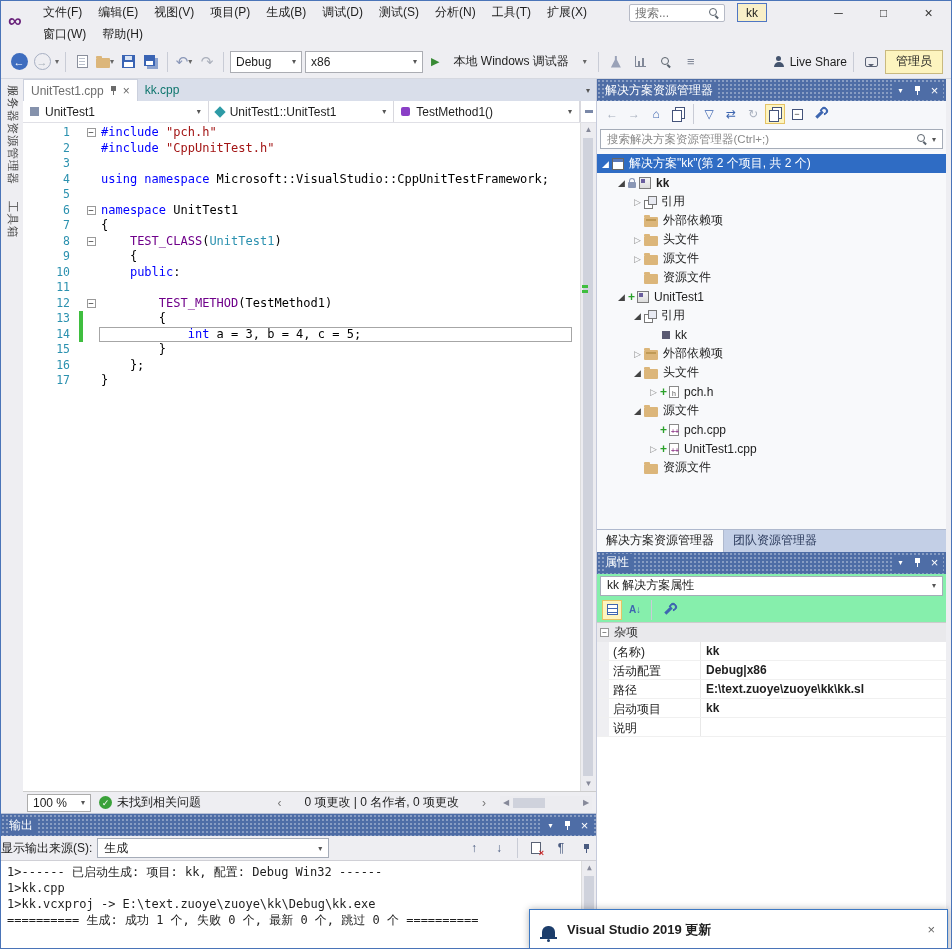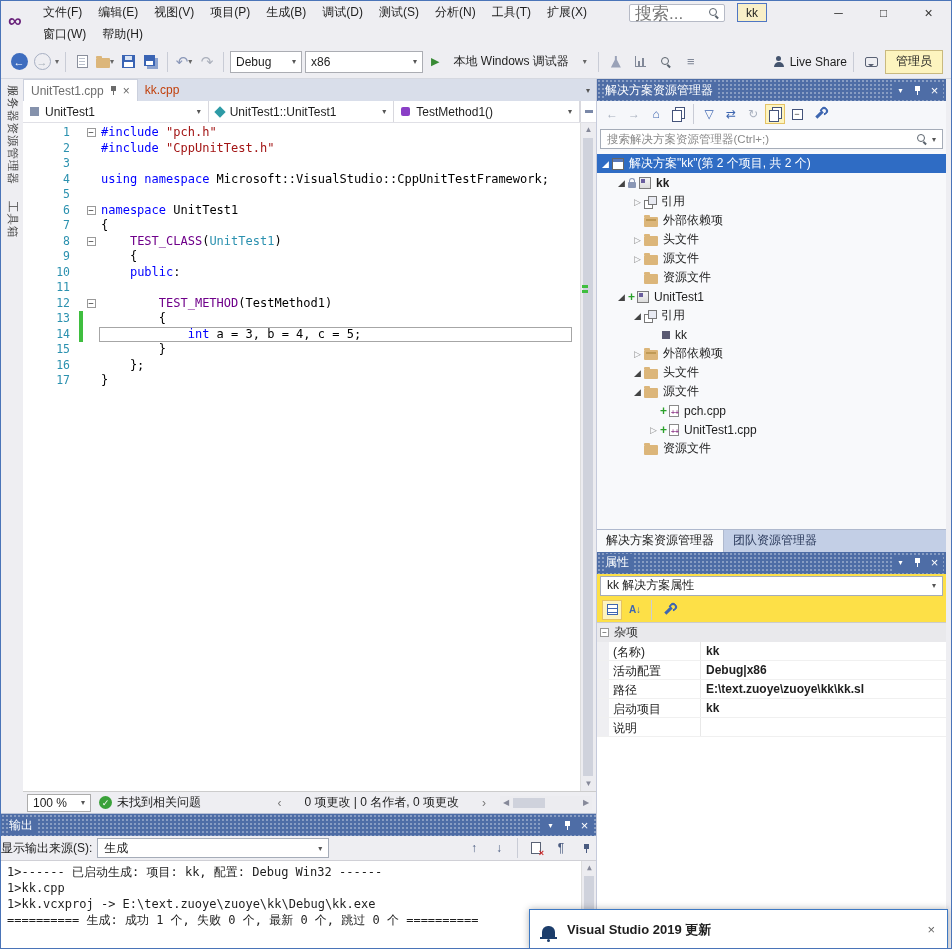--- a/index.html
+++ b/index.html
@@ -4,21 +4,21 @@
 <style>
 *{margin:0;padding:0;box-sizing:border-box}
 body{background:#888}
 .win{position:relative;width:952px;height:949px;background:#EEEEF2;font-family:"Liberation Sans","DejaVu Sans",sans-serif;font-size:12px;color:#1E1E1E;overflow:hidden;border:1px solid #4A74B8}
 
 .titlebar{position:absolute;left:0;top:0;right:0;height:44px;background:#EEEEF2}
 .vs-logo{position:absolute;left:7px;top:9px;font-size:19px;font-weight:700;color:#68217A}
 .menu-row{position:absolute;left:34px;height:22px;display:flex;align-items:center}
 .menu-row.r1{top:0}.menu-row.r2{top:22px}
 .menu-item{padding:0 8px;height:22px;line-height:22px;white-space:nowrap}
-.tb-search{position:absolute;left:628px;top:3px;width:96px;height:18px;background:#fff;border:1px solid #B6BAC6;border-radius:2px;display:flex;align-items:center;padding:0 5px;color:#777;font-size:17px;gap:4px}
+.tb-search{position:absolute;left:628px;top:3px;width:96px;height:18px;background:#fff;border:1px solid #B6BAC6;border-radius:2px;display:flex;align-items:center;padding:0 5px;color:#777;font-size:12px;gap:4px}
 .tb-search .sp{flex:1}
 .mag{width:10px;height:10px;position:relative;display:inline-block}
 .mag::before{content:"";position:absolute;left:0;top:0;width:6px;height:6px;border:1.5px solid #5B646E;border-radius:50%}
 .mag::after{content:"";position:absolute;left:7px;top:7px;width:4px;height:1.5px;background:#5B646E;transform:rotate(45deg);transform-origin:0 0}
 .account-badge{position:absolute;left:736px;top:2px;height:19px;padding:0 8px;background:#F8EFC8;border:1px solid #4F76C4;display:flex;align-items:center}
 .win-controls{position:absolute;right:0;top:0;display:flex}
 .win-btn{width:45px;height:23px;display:flex;align-items:center;justify-content:center;color:#333}
 .wb-min::before{content:"─"}.wb-max::before{content:"□"}.wb-close::before{content:"×";font-size:14px}
 
 .toolbar{position:absolute;left:0;top:44px;right:0;height:34px;display:flex;align-items:center;gap:3px;padding:0 8px;border-bottom:1px solid #D5D8E0}
@@ -58,21 +58,21 @@
 .feedback-icon::after{content:"";position:absolute;left:2px;bottom:-4px;border:3px solid transparent;border-top-color:#5A6275}
 .live-share{display:flex;align-items:center;gap:5px;flex:none}
 .admin-btn{height:24px;padding:0 10px;background:#FDF4BF;border:1px solid #C9B97F;display:flex;align-items:center;flex:none}
 .flexsp{flex:1}
 
 .leftstrip{position:absolute;left:0;top:78px;width:22px;height:734px;display:flex;flex-direction:column;align-items:center;gap:16px;padding-top:6px}
 .vtab{writing-mode:vertical-rl;text-orientation:sideways;font-size:11.5px;color:#444;letter-spacing:1px}
 
 .editor{position:absolute;left:22px;top:78px;width:573px;height:734px;display:flex;flex-direction:column;background:#fff}
 .tabstrip{height:22px;background:#D9DEEA;display:flex;align-items:stretch}
-.dtab{display:flex;align-items:center;gap:5px;padding:0 7px;font-size:12px;color:#c2410c}
+.dtab{display:flex;align-items:center;gap:5px;padding:0 7px;font-size:12px;color:#0f766e}
 .dtab.active{background:#fff;color:#6E6E6E;border:1px solid #CBD0DD;border-bottom:none}
 .tab-close{color:#6B6B6B;font-size:12px}.tab-close::before{content:"×"}
 .pin-icon{position:relative;width:9px;height:11px;display:inline-block;color:#6B6B6B}
 .pin-icon::before{content:"";position:absolute;left:2px;top:1px;width:5px;height:5px;background:currentColor}
 .pin-icon::after{content:"";position:absolute;left:4px;top:6px;width:1px;height:4px;background:currentColor}
 .strip-chev{margin-left:auto;display:flex;align-items:center;padding:0 6px;color:#5A6886}
 .navbar{height:22px;background:#fff;border-bottom:1px solid #E0E0E6;display:flex}
 .navcombos{flex:1;display:flex}
 .navcombo{flex:1;display:flex;align-items:center;gap:6px;padding:0 7px;border-right:1px solid #D8D8DE;overflow:hidden;white-space:nowrap}
 .navcombo .dd{margin-left:auto}
@@ -105,21 +105,21 @@
 .hcheck{width:13px;height:13px;border-radius:50%;background:#3AA13A;display:flex;align-items:center;justify-content:center}
 .hcheck::before{content:"✓";color:#fff;font-size:9px;font-weight:700}
 .changes{margin-left:auto;display:flex;align-items:center;gap:23px}
 .ang{color:#777;font-size:12px}
 .ang-l::before{content:"‹"}.ang-r::before{content:"›"}
 .hscroll{width:92px;height:14px;position:relative;background:#ECECF0;margin-left:6px;flex:none}
 .harr{position:absolute;top:0;width:12px;height:14px;font-size:8px;color:#868999;text-align:center;line-height:14px}
 .harr.l{left:0}.harr.r{right:0}
 .hthumb{position:absolute;left:13px;top:2px;width:32px;height:10px;background:#CFD2DC}
 
-.secol{position:absolute;left:595px;top:78px;width:350px;bottom:0;background:#fde047;border-left:1px solid #C5CADB;display:flex;flex-direction:column}
+.secol{position:absolute;left:595px;top:78px;width:350px;bottom:0;background:#86efac;border-left:1px solid #C5CADB;display:flex;flex-direction:column}
 .panel-h{height:22px;flex:none;background-color:#4E6DA6;background-image:radial-gradient(rgba(255,255,255,.33) 1px,transparent 1.3px);background-size:4px 4px;color:#fff;display:flex;align-items:center;padding:0 3px 0 8px}
 .panel-h .ttl{background:#4E6DA6;padding:0 4px 0 0}
 .panel-h .sp{flex:1}
 .ph-ico{width:17px;height:16px;display:flex;align-items:center;justify-content:center;color:#fff;background:#4E6DA6}
 .ph-ico.x::before{content:"×";font-size:13px}
 .ph-ico .pin-icon{color:#fff;transform:rotate(0)}
 .setoolbar{height:26px;flex:none;display:flex;align-items:center;gap:2px;padding:0 5px;background:#F6F7FA}
 .seico{width:20px;height:20px;display:flex;align-items:center;justify-content:center;color:#3E66B0;font-size:12px;flex:none}
 .seico.dis{color:#A8B0BE}
 .seico.pressed{background:#FDF4BF;border:1px solid #E5C365}
@@ -590,20 +590,26 @@
         <div class="trow" style="padding-left: 34px;">
           <span class="exp closed"></span>
           <span class="tico tico-extdeps"></span>
           <span class="tlabel">外部依赖项</span>
         </div>
         <div class="trow" style="padding-left: 34px;">
           <span class="exp open"></span>
           <span class="tico tico-folder"></span>
           <span class="tlabel">头文件</span>
         </div>
+        <div class="trow" style="padding-left: 50px;">
+          <span class="exp closed"></span>
+          <span class="plus"></span>
+          <span class="tico tico-hfile"></span>
+          <span class="tlabel">pch.h</span>
+        </div>
         <div class="trow" style="padding-left: 34px;">
           <span class="exp open"></span>
           <span class="tico tico-folder"></span>
           <span class="tlabel">源文件</span>
         </div>
         <div class="trow" style="padding-left: 50px;">
           <span class="exp"></span>
           <span class="plus"></span>
           <span class="tico tico-cppfile"></span>
           <span class="tlabel">pch.cpp</span>

